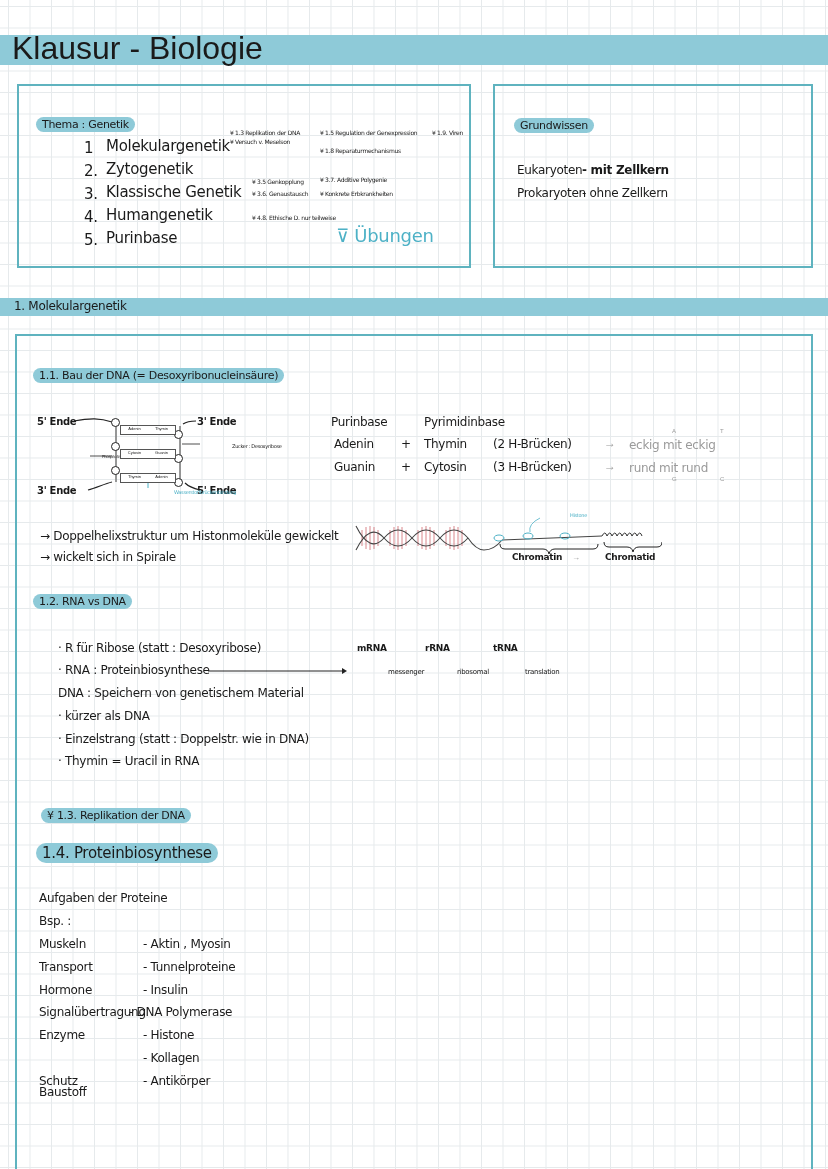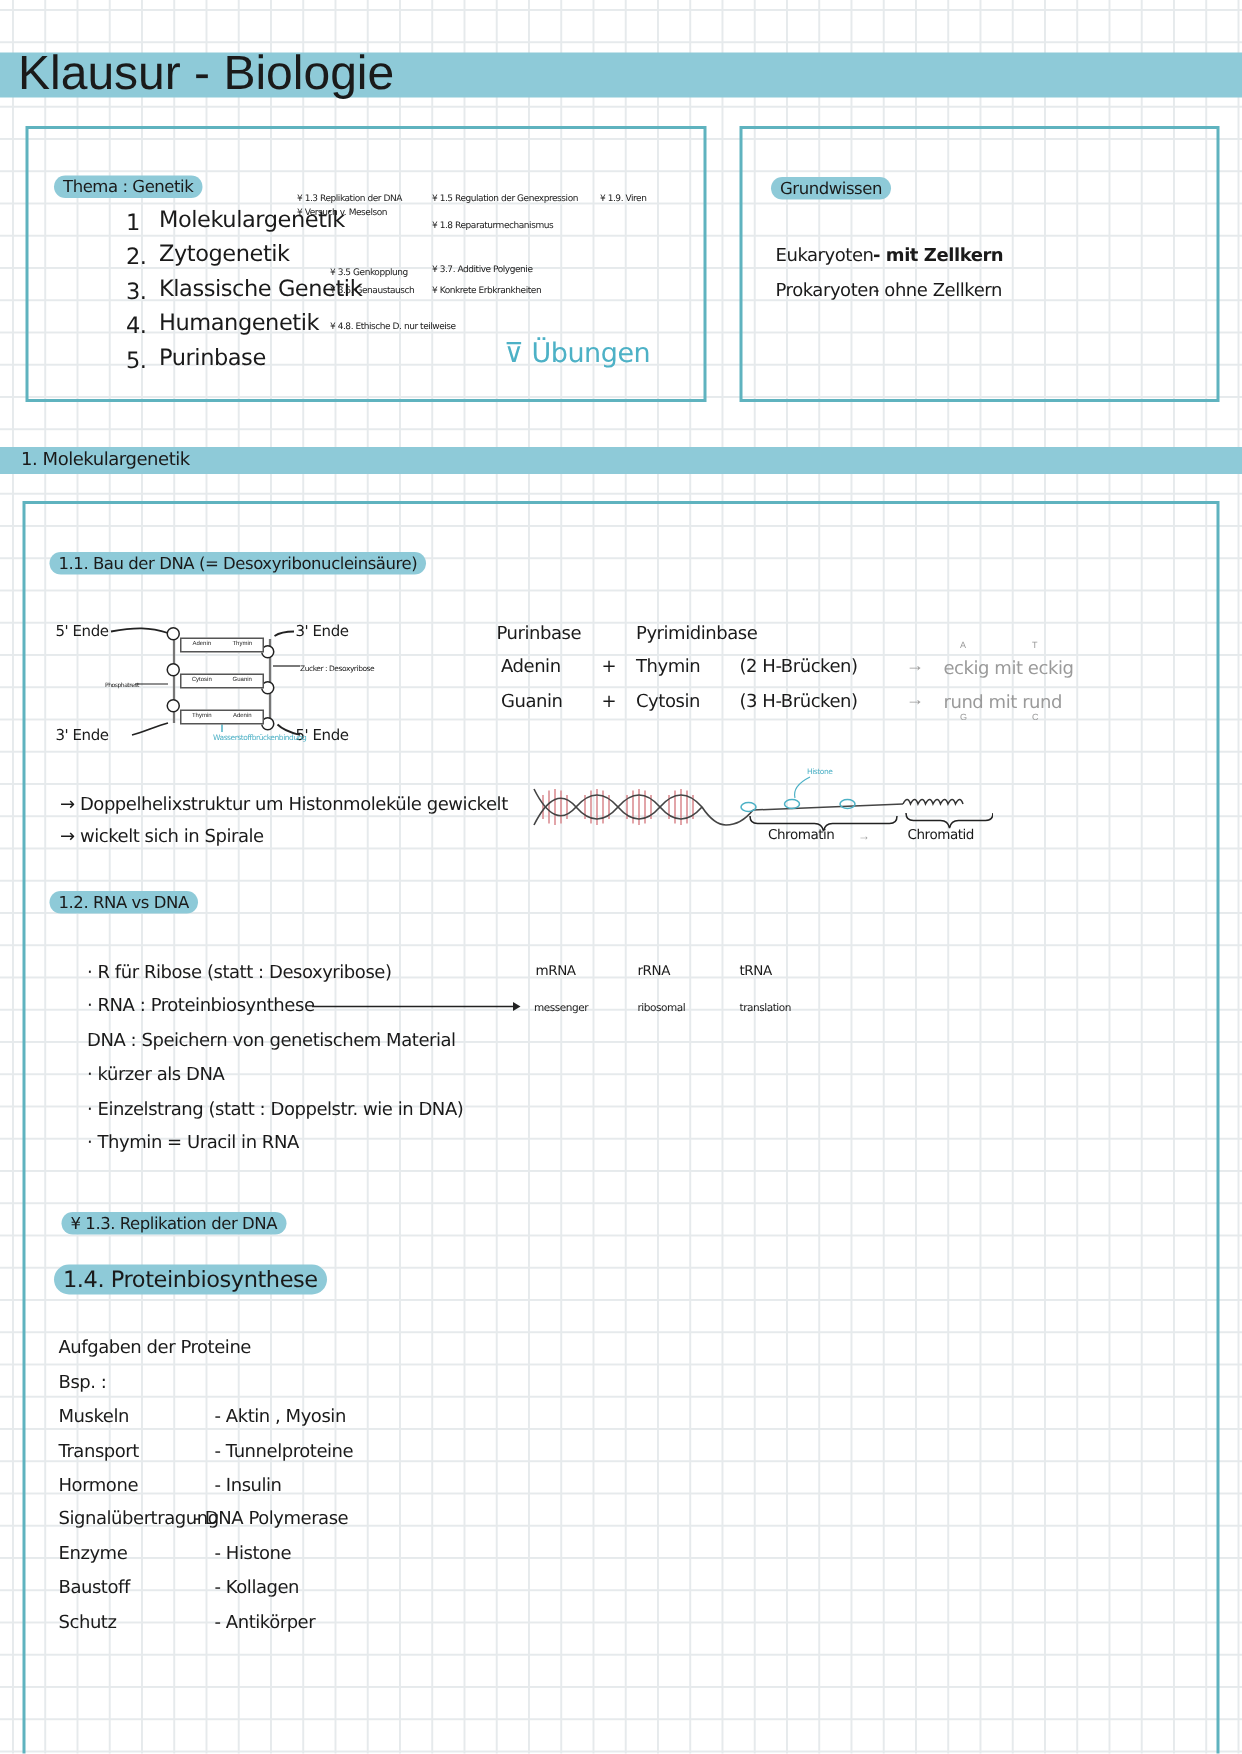--- a/index.html
+++ b/index.html
@@ -21,22 +21,22 @@
   }
   .title-text {
     left:12px; top:30px; font-size:32px; color:#1a1a1a;
     font-family: "Liberation Sans", sans-serif; font-weight:normal;
   }
   .box { border:2px solid #5fb3bf; box-sizing:border-box; }
   .pill {
     background:#8ecad8; border-radius:10px; padding:1px 6px;
     font-size:11px; white-space:nowrap;
   }
-  .tiny { font-size:6px; white-space:nowrap; }
-  .small { font-size:8px; white-space:nowrap; }
+  .tiny { font-size:6px; white-space:nowrap;margin-left:32px; }
+  .small { font-size:8px; white-space:nowrap;font-weight:bold; }
   .norm { font-size:12px; white-space:nowrap; }
   .big { font-size:15px; white-space:nowrap; }
   .grey { color:#9a9a9a; }
   .teal { color:#4db1c6; }
   .section-bar {
     left:0; top:298px; width:828px; height:18px; background:#8ecad8;
   }
   .rung { border:1px solid #555; font-size:4px; text-align:center; background:#fff; }
   .circ { width:7px; height:7px; border:1.5px solid #222; border-radius:50%; background:#fff; }
 </style>
@@ -228,17 +228,17 @@
   <span class="abs norm hand" style="left:39px;top:937px;">Muskeln</span>
   <span class="abs norm hand" style="left:143px;top:937px;">- Aktin , Myosin</span>
   <span class="abs norm hand" style="left:39px;top:960px;">Transport</span>
   <span class="abs norm hand" style="left:143px;top:960px;">- Tunnelproteine</span>
   <span class="abs norm hand" style="left:39px;top:983px;">Hormone</span>
   <span class="abs norm hand" style="left:143px;top:983px;">- Insulin</span>
   <span class="abs norm hand" style="left:39px;top:1005px;">Signalübertragung</span>
   <span class="abs norm hand" style="left:129px;top:1005px;">- DNA Polymerase</span>
   <span class="abs norm hand" style="left:39px;top:1028px;">Enzyme</span>
   <span class="abs norm hand" style="left:143px;top:1028px;">- Histone</span>
-  <span class="abs norm hand" style="left:39px;top:1051px;">Baustoff</span>
+  <span class="abs norm hand" style="left:39px;top:1085px;">Baustoff</span>
   <span class="abs norm hand" style="left:143px;top:1051px;">- Kollagen</span>
   <span class="abs norm hand" style="left:39px;top:1074px;">Schutz</span>
   <span class="abs norm hand" style="left:143px;top:1074px;">- Antikörper</span>
 </div>
 
 </body></html>

